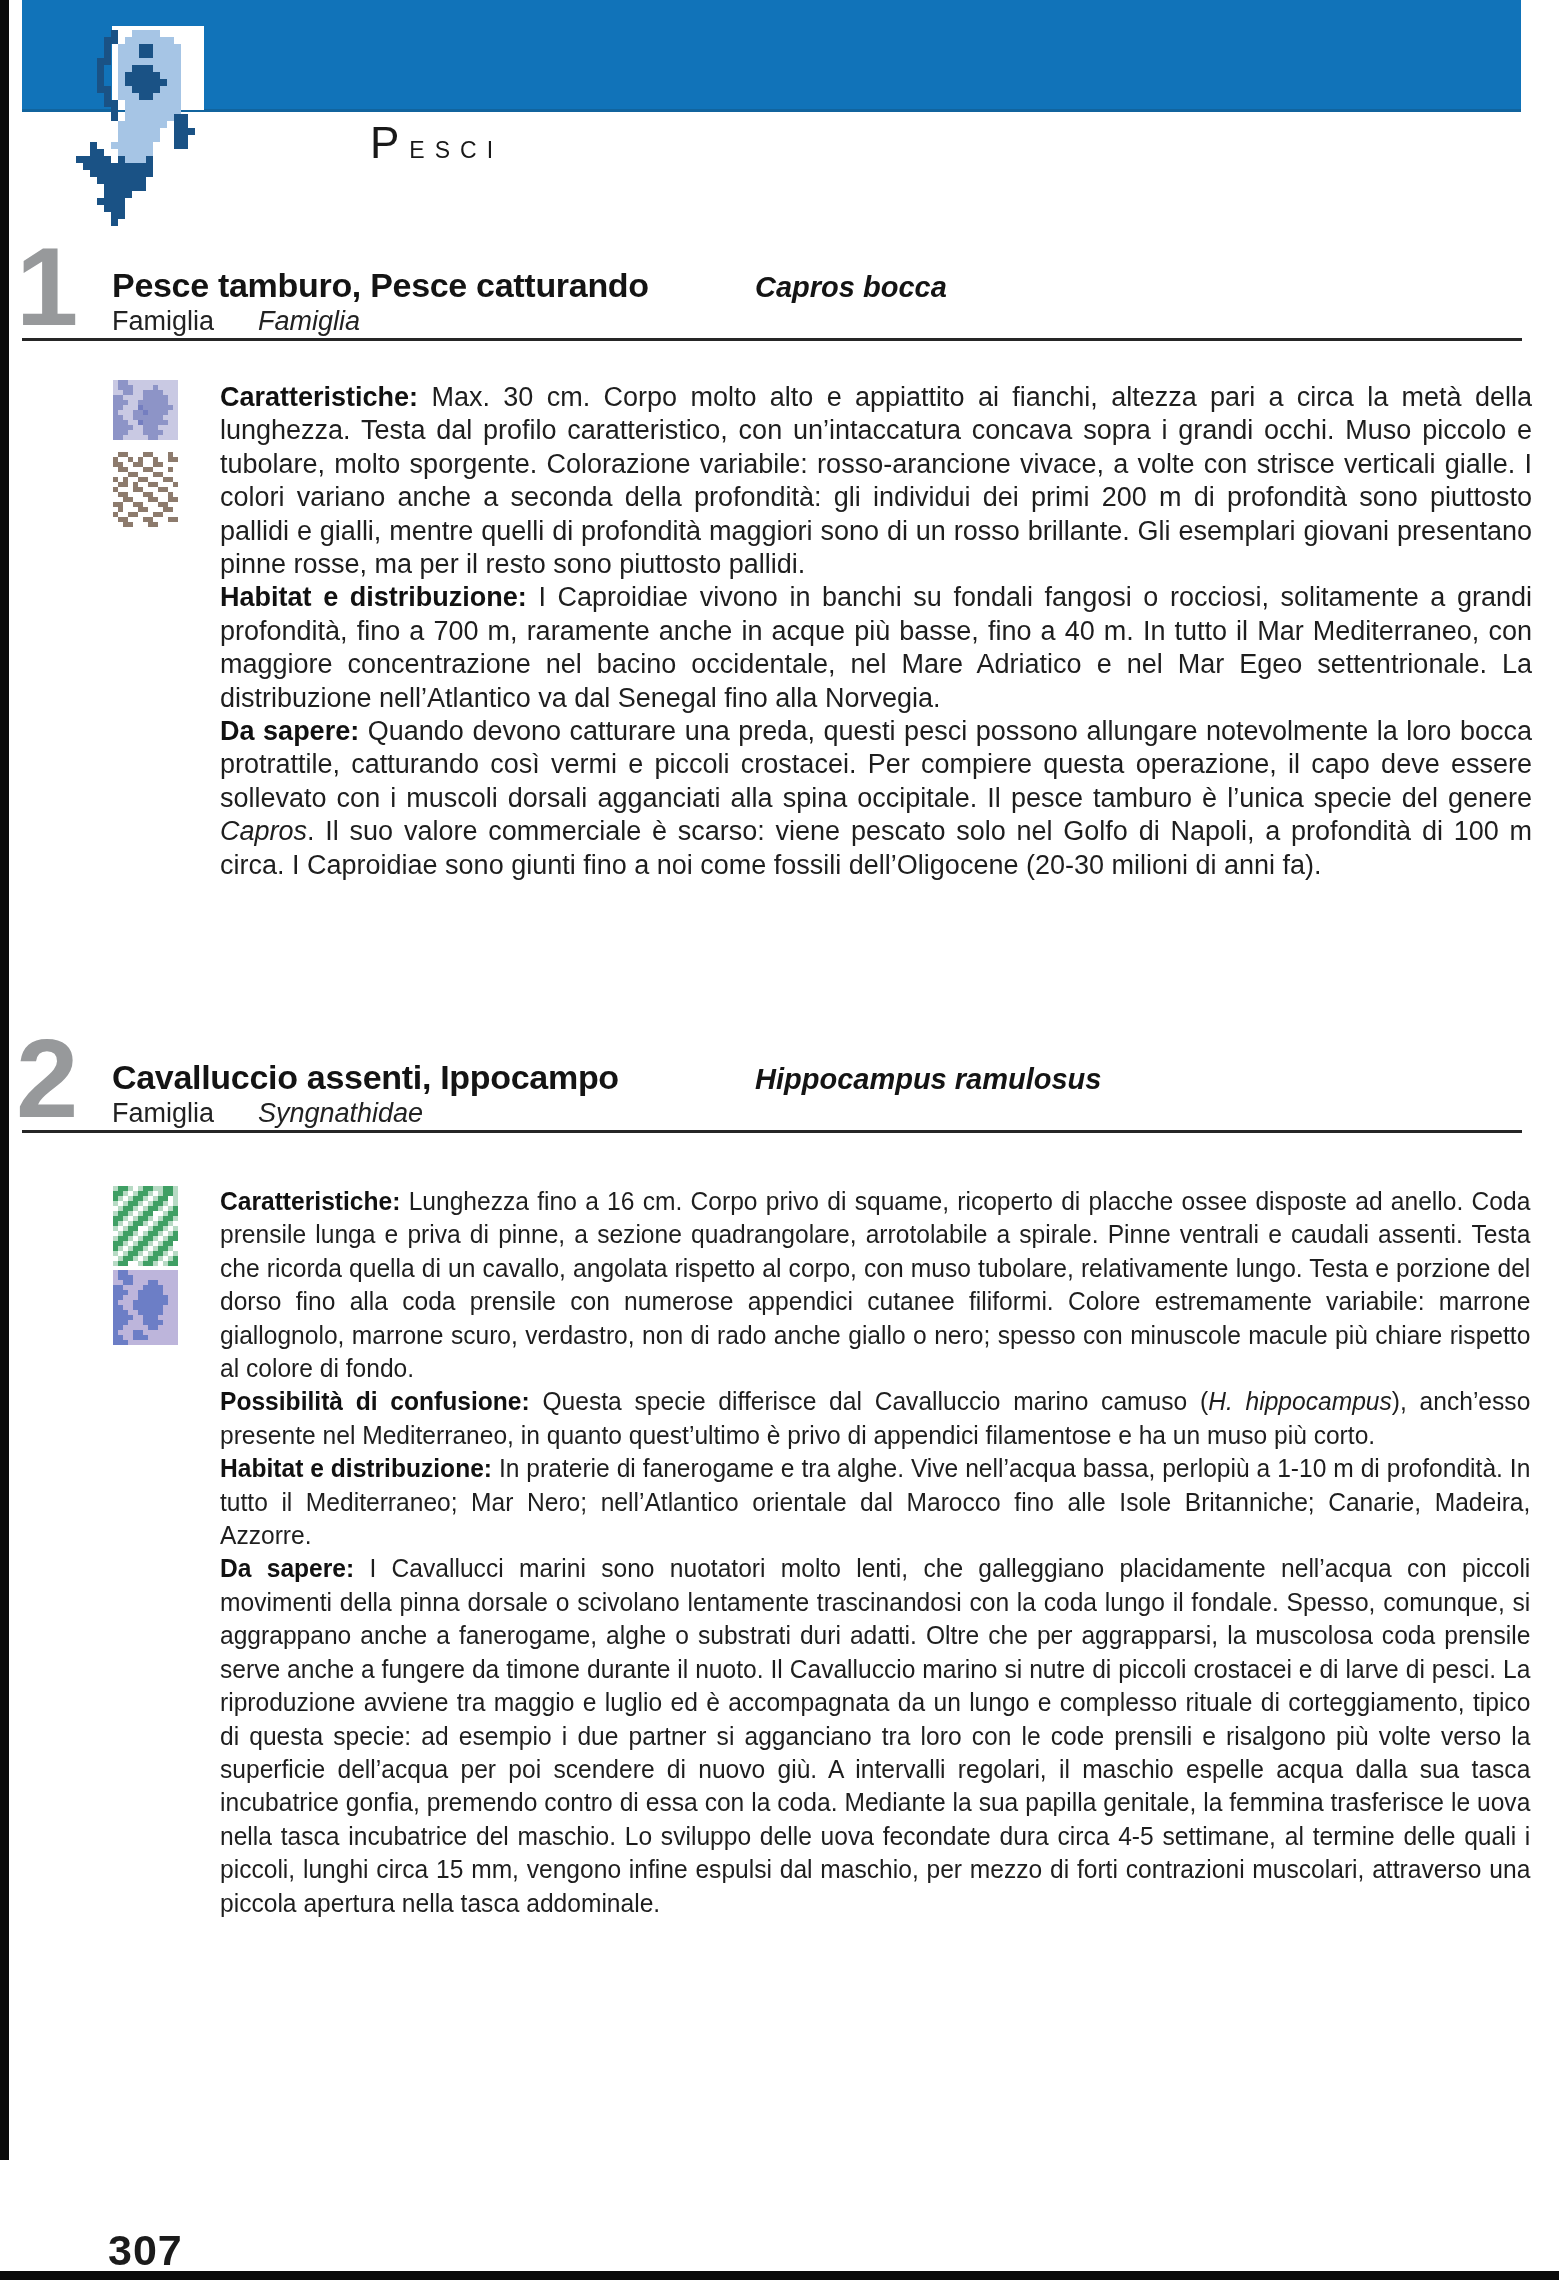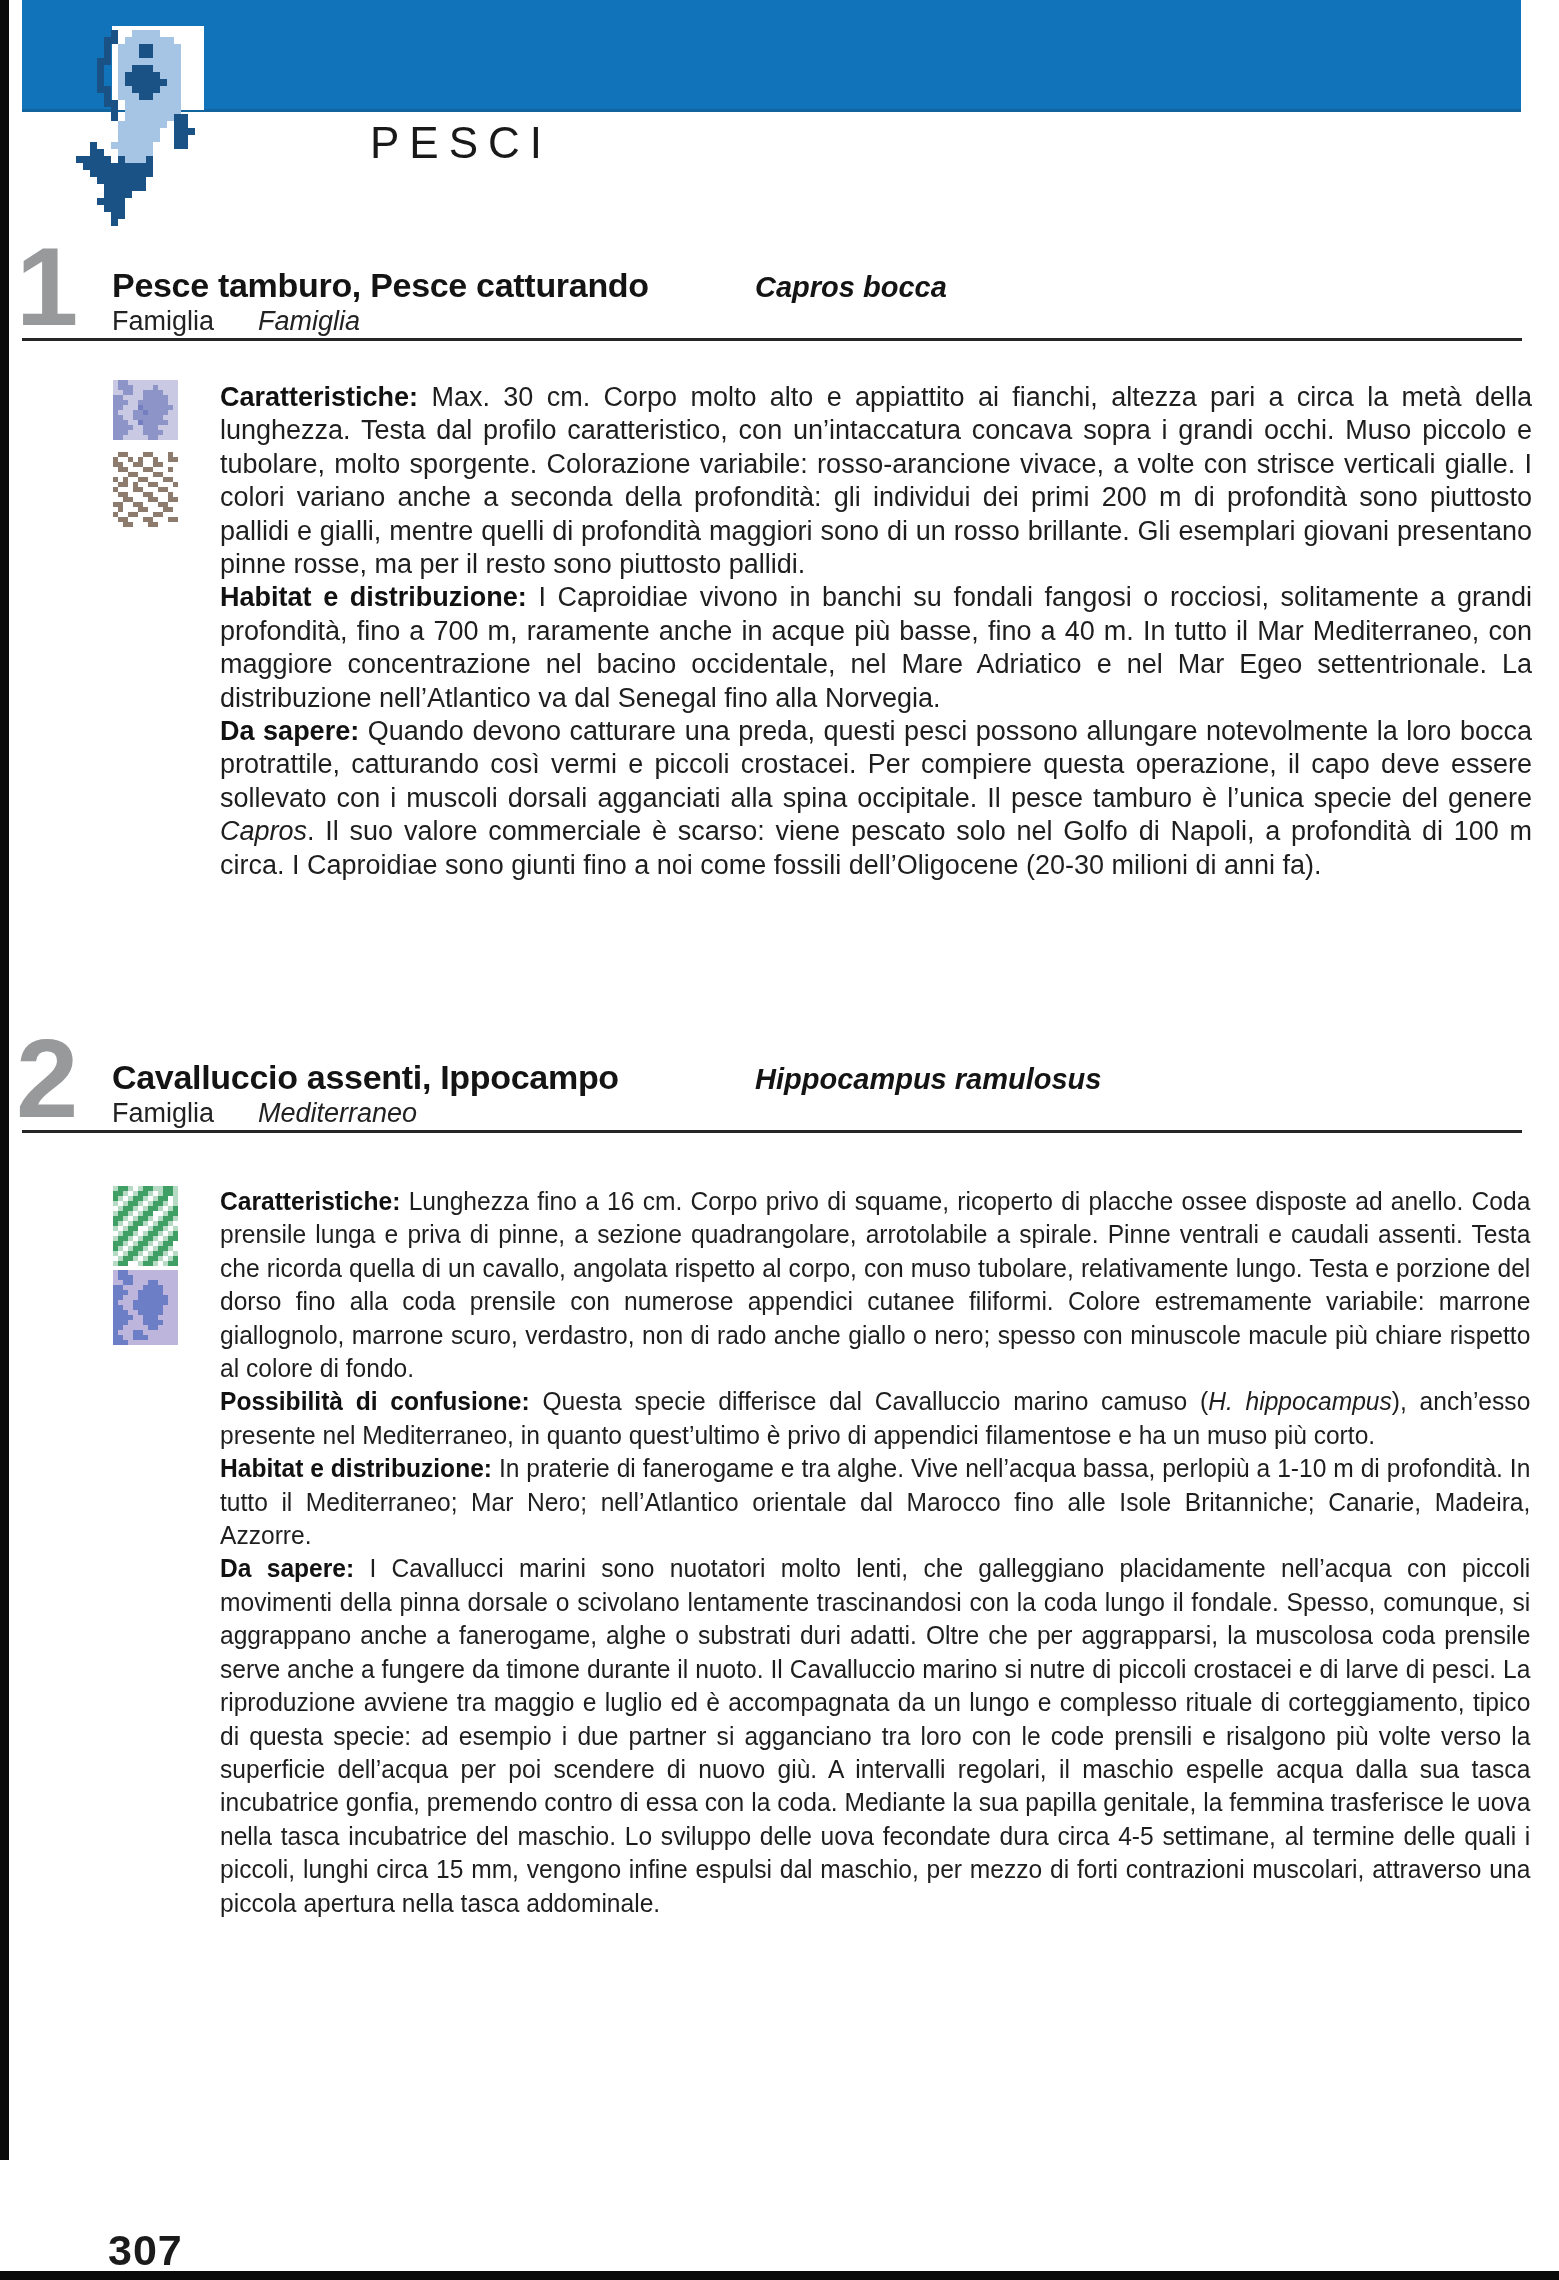--- a/index.html
+++ b/index.html
@@ -8,21 +8,21 @@
   .left-edge{position:absolute;left:0;top:0;width:9px;height:2160px;background:#0a0a0a;}
   .bottom-edge{position:absolute;left:0;top:2271px;width:1559px;height:9px;background:#0a0a0a;}
   .band{position:absolute;left:22px;top:0;width:1499px;height:109px;background:#1173b9;
         border-bottom:3px solid #11649e;}
   .logo-box{position:absolute;left:112px;top:26px;width:92px;height:84px;background:#ffffff;z-index:2;}
   .pixel{position:absolute;z-index:3;}
   .pixel i{display:block;}
   .chapter-word{position:absolute;left:370px;top:118px;display:flex;align-items:baseline;
         letter-spacing:10px;color:#191919;z-index:4;}
   .chapter-word .p1{font-size:44px;}
-  .chapter-word .p2{font-size:44px;}
+  .chapter-word .p2{font-size:23px;}
   .fish-art{left:76px;top:30px;}
   #icon1a{left:113px;top:380px;}
   #icon1b{left:113px;top:452px;}
   #icon2a{left:113px;top:1186px;}
   #icon2b{left:113px;top:1270px;}
   .species{position:absolute;left:0;width:1559px;}
   #sec1{top:248px;}
   #sec2{top:1040px;}
   .num{position:absolute;left:16px;top:-8px;font-size:112px;line-height:94px;font-weight:bold;
        color:#97999b;letter-spacing:-4px;}
@@ -911,21 +911,21 @@
     </div>
 
   <section class="species" id="sec2">
     <div class="num">2</div>
     <div class="title-line">
       <span class="title">Cavalluccio assenti, Ippocampo</span>
       <span class="latin">Hippocampus ramulosus</span>
     </div>
     <div class="family-line">
       <span>Famiglia</span>
-      <span class="family-name">Mediterraneo</span>
+      <span class="family-name">Syngnathidae</span>
     </div>
     <div class="rule"></div>
     <div class="body">
         <p><span class="lead">Caratteristiche: </span><span>Lunghezza fino a 16 cm. Corpo privo di squame, ricoperto di placche ossee disposte ad anello. Coda prensile lunga e priva di pinne, a sezione quadrangolare, arrotolabile a spirale. Pinne ventrali e caudali assenti. Testa che ricorda quella di un cavallo, angolata rispetto al corpo, con muso tubolare, relativamente lungo. Testa e porzione del dorso fino alla coda prensile con numerose appendici cutanee filiformi. Colore estremamente variabile: marrone giallognolo, marrone scuro, verdastro, non di rado anche giallo o nero; spesso con minuscole macule più chiare rispetto al colore di fondo.</span></p>
         <p><span class="lead">Possibilità di confusione: </span><span>Questa specie differisce dal Cavalluccio marino camuso (</span><span class="it">H. hippocampus</span><span>), anch’esso presente nel Mediterraneo, in quanto quest’ultimo è privo di appendici filamentose e ha un muso più corto.</span></p>
         <p><span class="lead">Habitat e distribuzione: </span><span>In praterie di fanerogame e tra alghe. Vive nell’acqua bassa, perlopiù a 1-10 m di profondità. In tutto il Mediterraneo; Mar Nero; nell’Atlantico orientale dal Marocco fino alle Isole Britanniche; Canarie, Madeira, Azzorre.</span></p>
         <p><span class="lead">Da sapere: </span><span>I Cavallucci marini sono nuotatori molto lenti, che galleggiano placidamente nell’acqua con piccoli movimenti della pinna dorsale o scivolano lentamente trascinandosi con la coda lungo il fondale. Spesso, comunque, si aggrappano anche a fanerogame, alghe o substrati duri adatti. Oltre che per aggrapparsi, la muscolosa coda prensile serve anche a fungere da timone durante il nuoto. Il Cavalluccio marino si nutre di piccoli crostacei e di larve di pesci. La riproduzione avviene tra maggio e luglio ed è accompagnata da un lungo e complesso rituale di corteggiamento, tipico di questa specie: ad esempio i due partner si agganciano tra loro con le code prensili e risalgono più volte verso la superficie dell’acqua per poi scendere di nuovo giù. A intervalli regolari, il maschio espelle acqua dalla sua tasca incubatrice gonfia, premendo contro di essa con la coda. Mediante la sua papilla genitale, la femmina trasferisce le uova nella tasca incubatrice del maschio. Lo sviluppo delle uova fecondate dura circa 4-5 settimane, al termine delle quali i piccoli, lunghi circa 15 mm, vengono infine espulsi dal maschio, per mezzo di forti contrazioni muscolari, attraverso una piccola apertura nella tasca addominale.</span></p>
       </div>
   </section>
 

